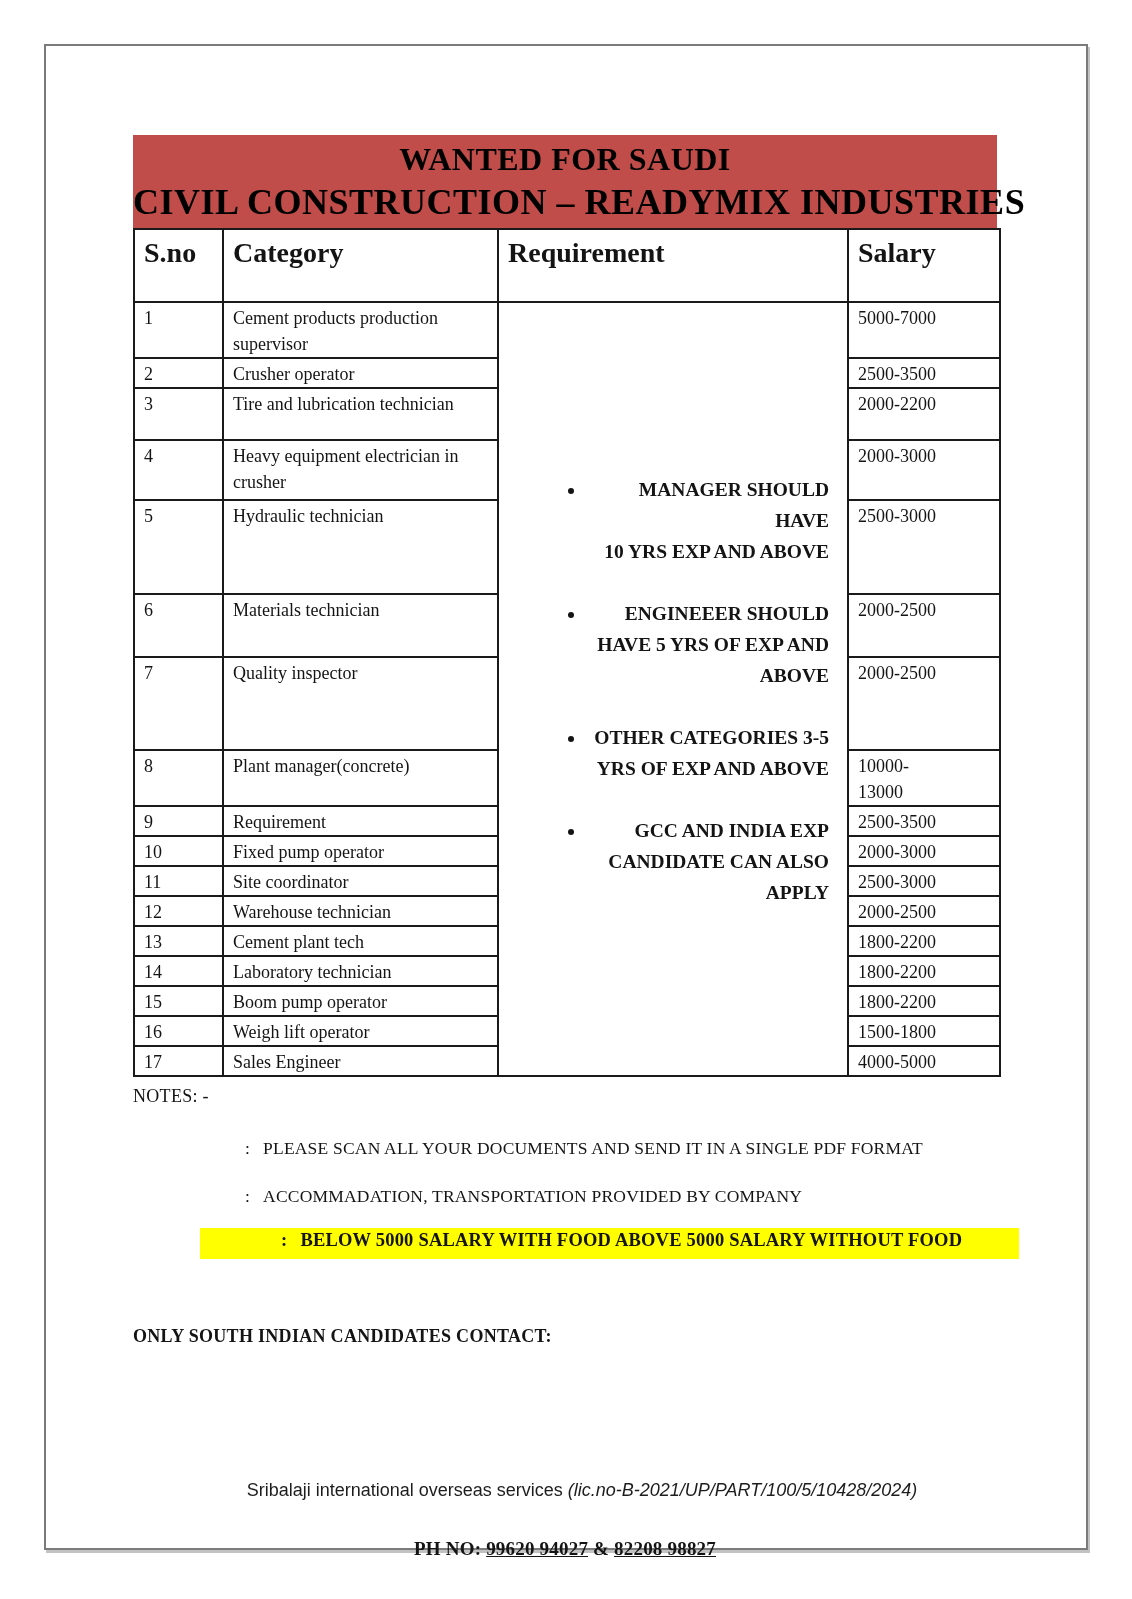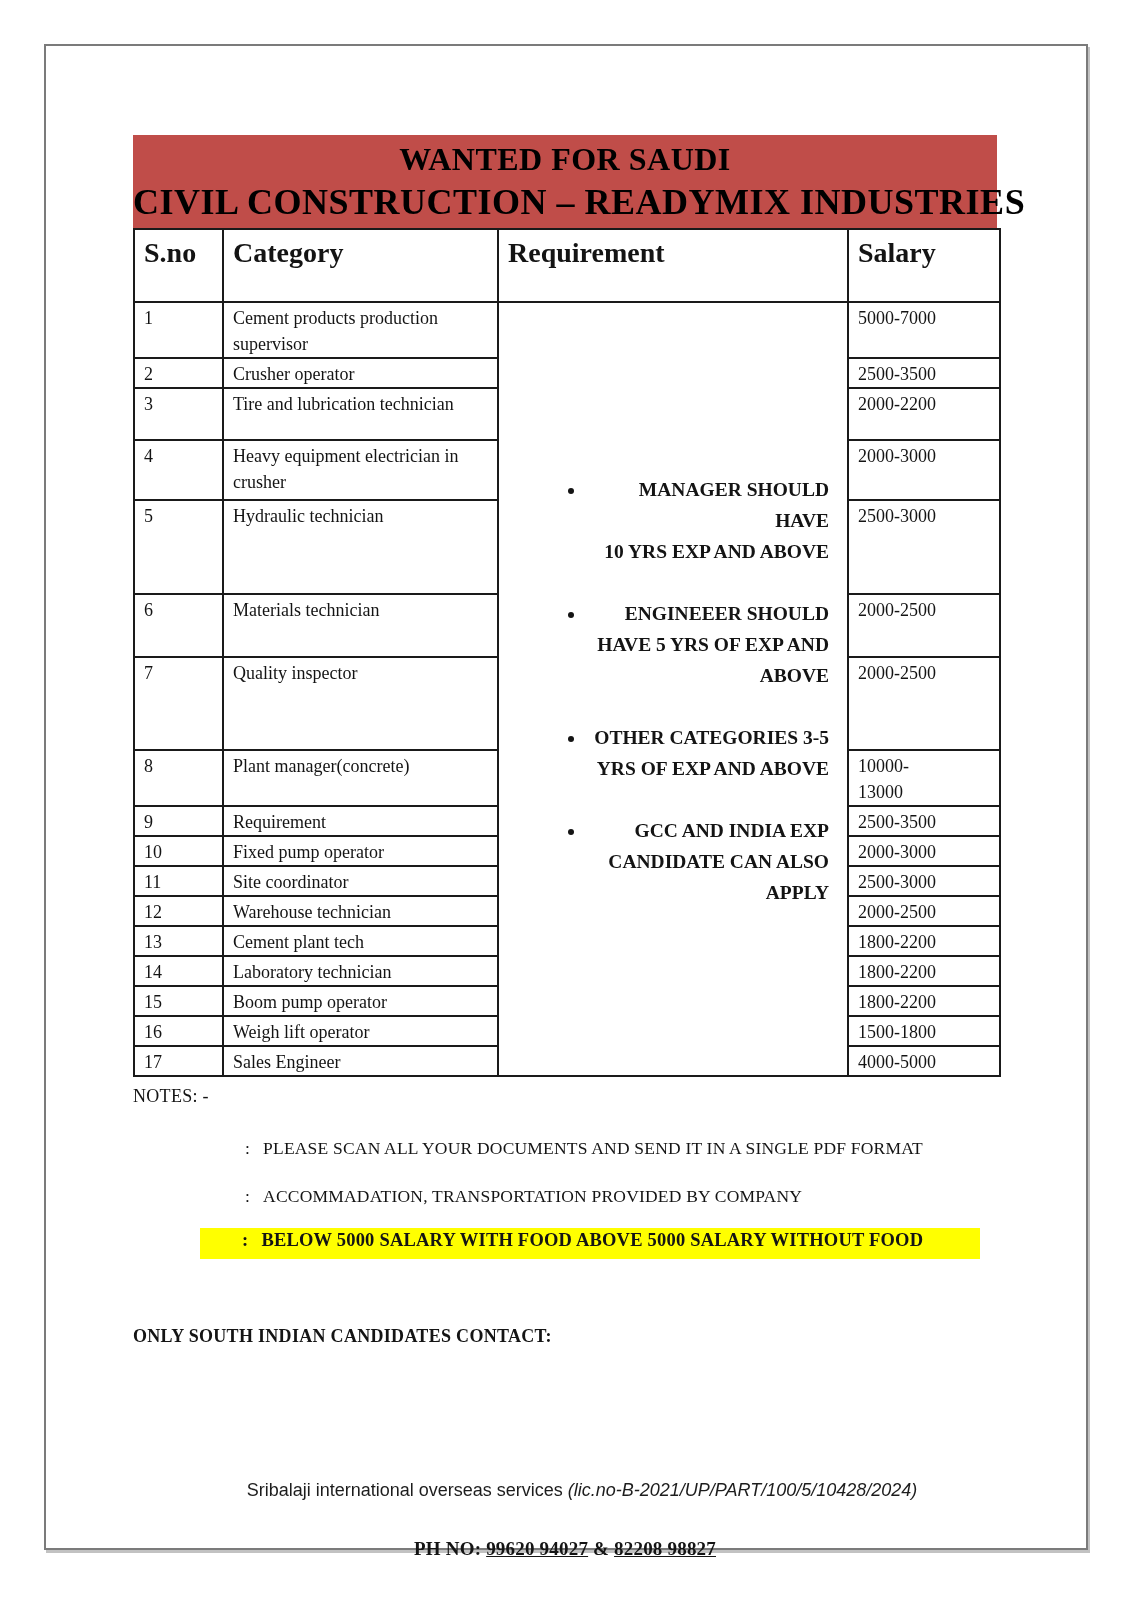--- a/index.html
+++ b/index.html
@@ -86,20 +86,21 @@
     font-weight: normal; font-size: 17.5px; letter-spacing: 0.2px;
     white-space: nowrap;
   }
   .note-1 { top: 1138px; }
   .note-2 { top: 1186px; }
   .note-colon { display: inline-block; margin-right: 13px; }
   .highlight-bar {
     left: 200px; top: 1228px;
     width: 780px; height: 31px;
     background: #ffff00;
+    padding-left: 39px;
   }
   .highlight-bar .note-text-wrap {
     padding: 2px 0 0 42px;
     font-weight: bold; font-size: 18.5px; letter-spacing: 0.2px;
     white-space: nowrap;
   }
   .contact-heading {
     left: 133px; top: 1326px;
     font-weight: bold; font-size: 18px; letter-spacing: 0.3px;
   }

